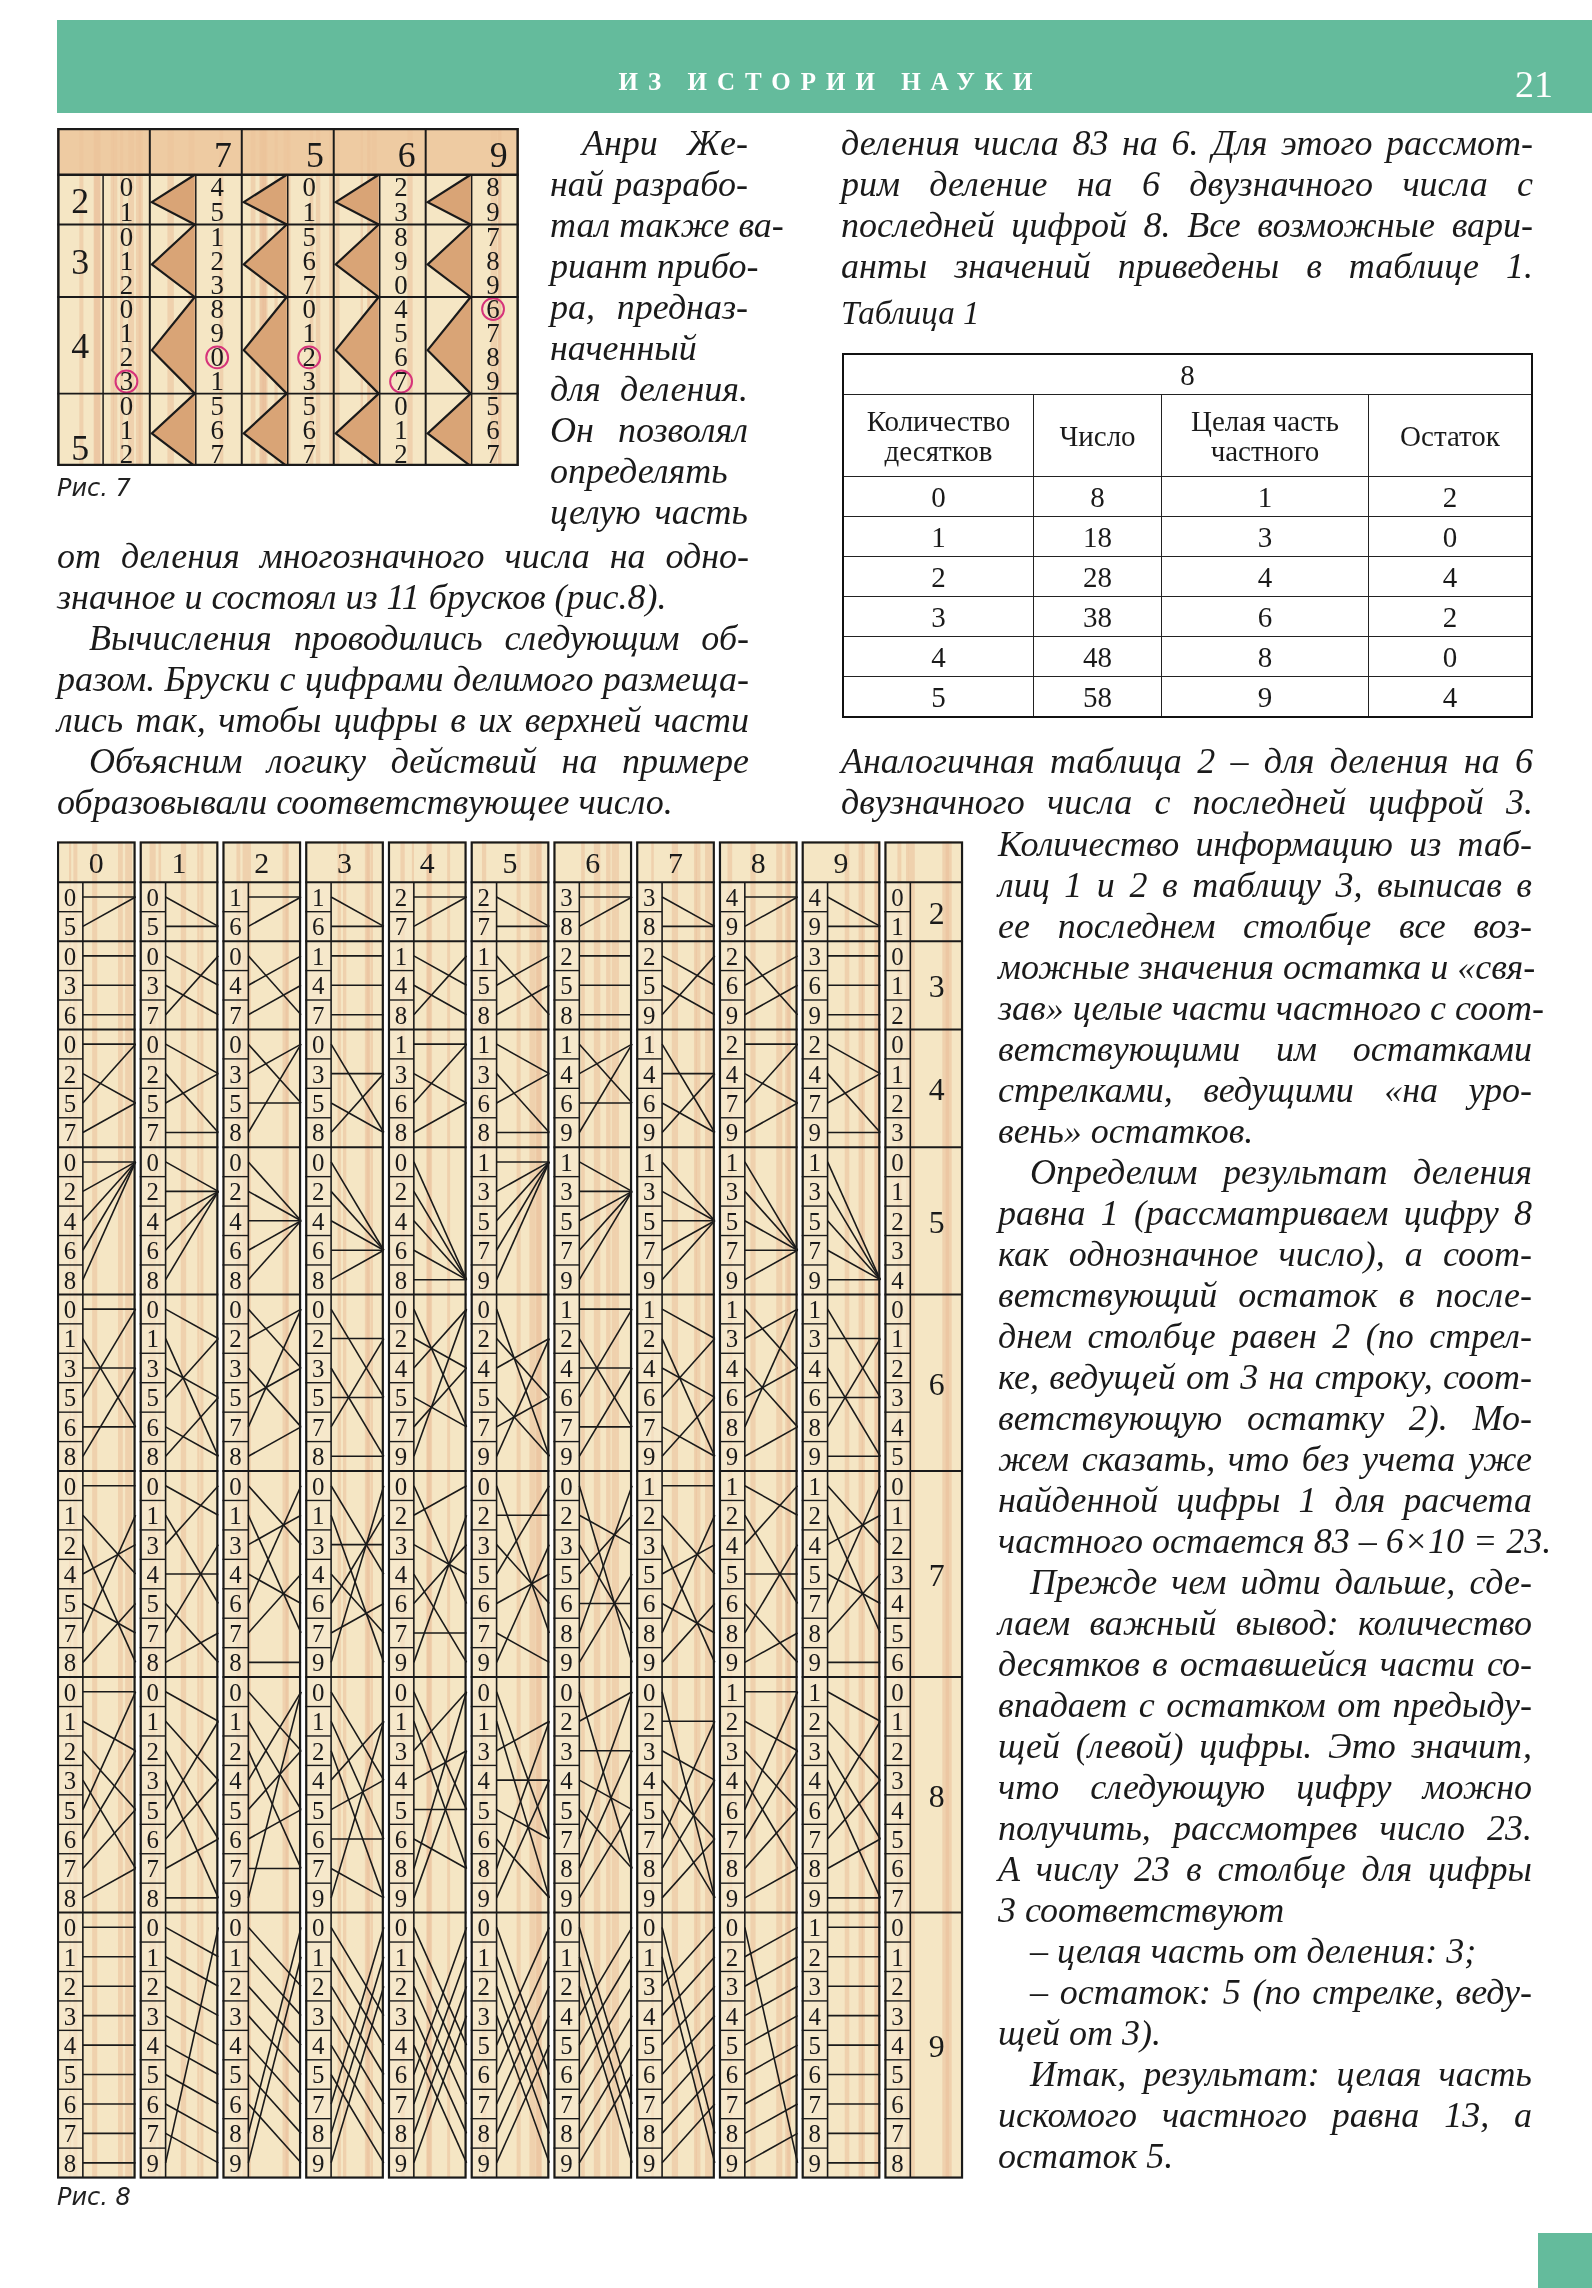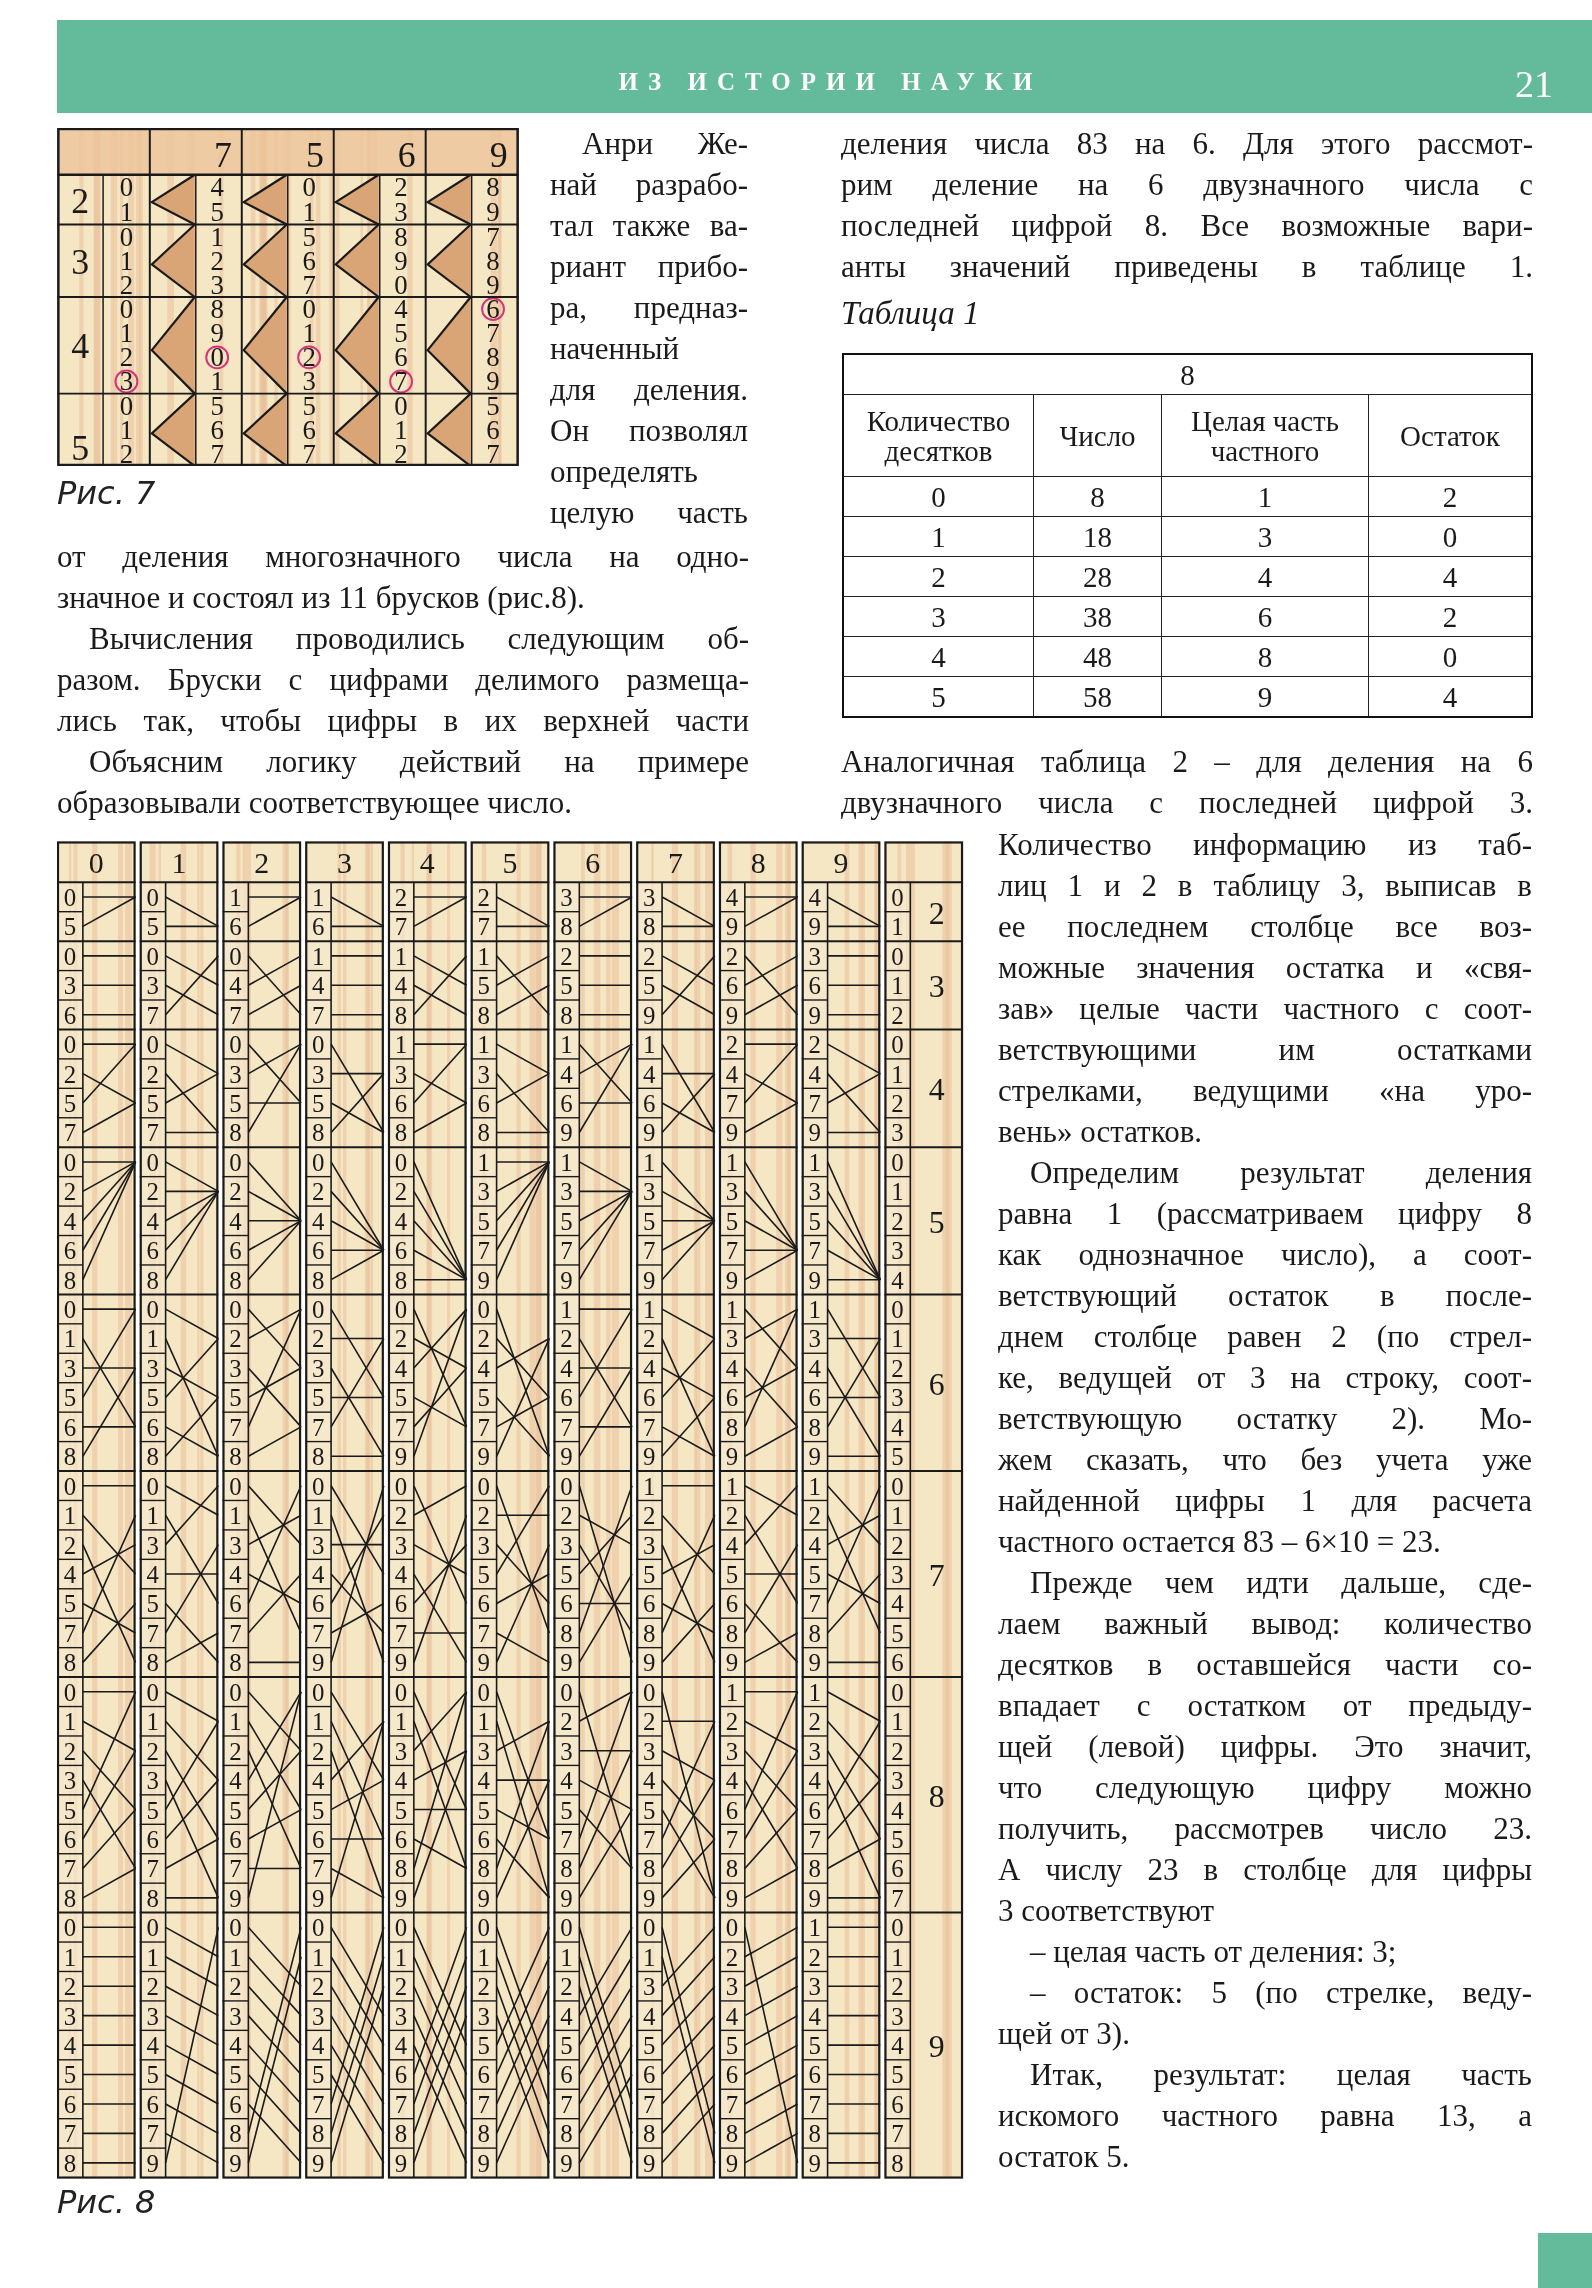--- a/index.html
+++ b/index.html
@@ -1,24 +1,24 @@
 <!DOCTYPE html>
 <html><head>
 <meta charset="utf-8">
 <style>
   html,body{margin:0;padding:0;background:#fff;}
   body{width:1592px;height:2289px;position:relative;overflow:hidden;font-family:"DejaVu Serif","Liberation Serif",serif;color:#1a1a1a;}
   .hdr{position:absolute;left:57px;top:0;width:1535px;height:93px;background:#64bb9c;margin-top:20px;}
   .hdr-title{position:absolute;left:505px;top:48px;width:537px;text-align:center;color:#fff;font-family:"Liberation Serif",serif;font-weight:bold;font-size:25px;letter-spacing:10px;}
   .hdr-page{position:absolute;right:39px;top:42px;color:#fff;font-family:"Liberation Serif",serif;font-size:38px;}
-  .txt{position:absolute;font-family:"Liberation Serif",serif;font-size:31px;line-height:41px;text-align:justify;}
+  .txt{position:absolute;font-family:"Liberation Serif",serif;font-size:36px;line-height:41px;text-align:justify;font-style:italic;}
   .txt .l{display:block;white-space:nowrap;text-align:justify;text-align-last:justify;height:41px;}
   .txt .l.last{text-align-last:left;}
   .txt .l.ind{padding-left:32px;}
-  .cap{position:absolute;font-family:"DejaVu Sans","Liberation Sans",sans-serif;font-style:italic;font-size:32px;color:#222;}
+  .cap{position:absolute;font-family:"DejaVu Sans","Liberation Sans",sans-serif;font-style:italic;font-size:24px;color:#222;}
   .tcap{position:absolute;font-family:"Liberation Serif",serif;font-style:italic;font-size:33px;}
   table.t1{position:absolute;left:842px;top:353px;width:691px;border-collapse:collapse;font-family:"Liberation Serif",serif;font-size:29px;}
   table.t1 td{border:1.5px solid #222;text-align:center;padding:0;height:39px;line-height:30px;}
   table.t1 tr.hd td{height:81px;}
   table.t1{border:2.5px solid #111;}
   .greenblk{position:absolute;left:1538px;top:2233px;width:54px;height:56px;background:#64bb9c;}
   svg text{font-family:"Liberation Serif",serif;}
 </style>
 </head>
 <body>

